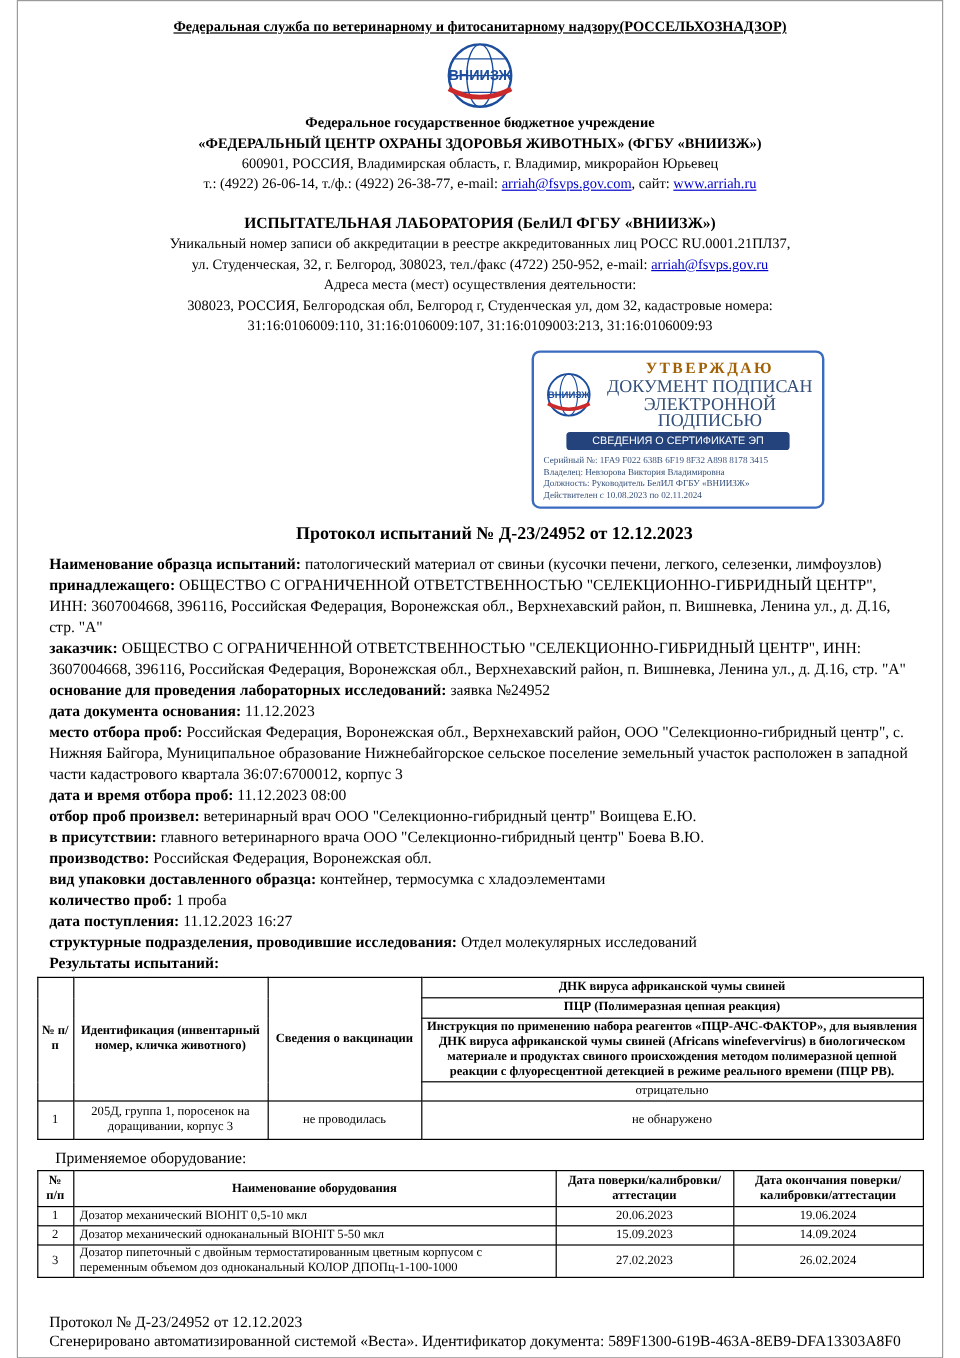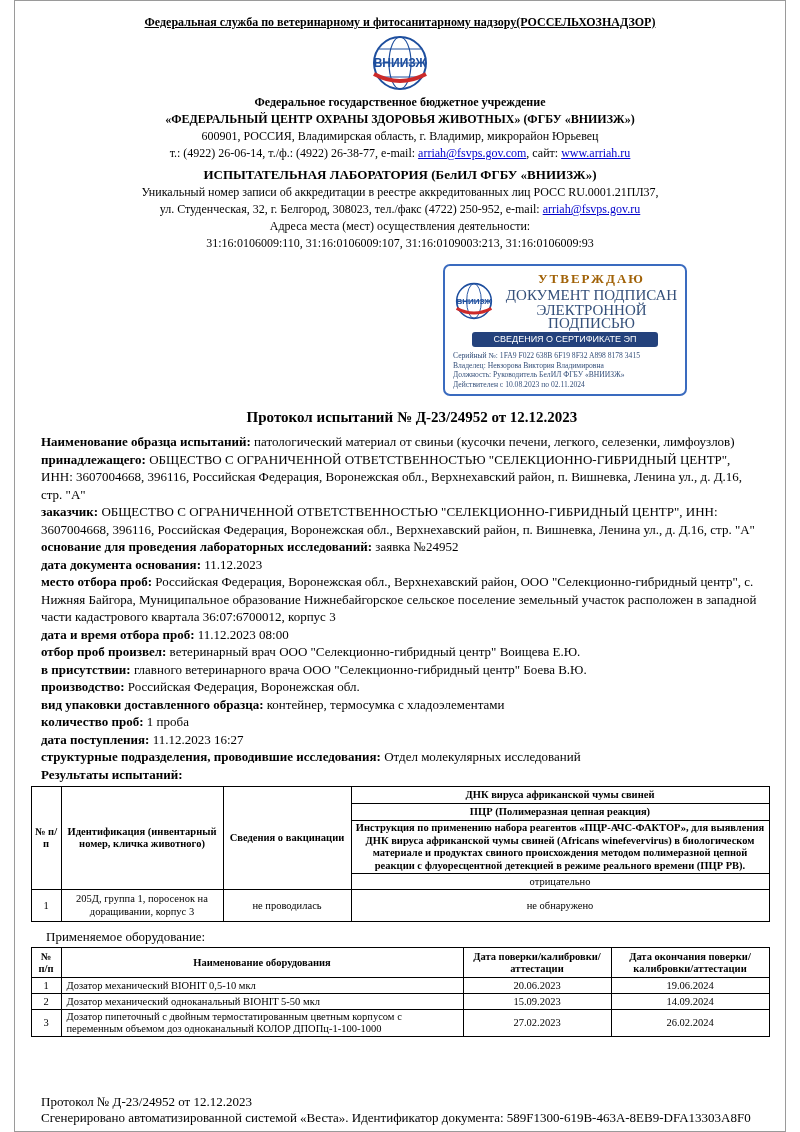--- a/index.html
+++ b/index.html
@@ -8,21 +8,21 @@
   .page { width:772px; height:1132px; margin:0 auto; background:#fff; border:1px solid #9a9a9a;
           position:relative; padding-top:14px; overflow:hidden; }
 
   
   .chead { text-align:center; }
   .agency { font-size:12px; font-weight:bold; text-decoration:underline; line-height:15px; }
   .logo-main { width:72px; height:58px; display:block; margin:4px auto 2px; }
   .logo-small { width:48px; height:40px; flex:0 0 auto; }
   .b12 { font-size:12px; font-weight:bold; line-height:17px; }
   .r12 { font-size:12px; line-height:17px; }
-  .labname { font-size:13px; font-weight:bold; line-height:18px; margin-top:4px;text-align:center; }
+  .labname { font-size:13px; font-weight:bold; line-height:18px; margin-top:15px;text-align:center; }
   a.link { color:#0000cc; text-decoration:underline; cursor:pointer; }
 
   
   .stamp { width:244px; border:2px solid #3a6bbf; border-radius:7px; margin:12px 98px 0 auto;
            padding:5px 5px 5px; background:#fff; }
   .stamp-top { display:flex; align-items:center; gap:5px; margin-bottom:2px; }
   .stamp-col { flex:1; text-align:center; }
   .stamp-approve { font-size:13px; font-weight:bold; letter-spacing:2px; color:#a16207; }
   .stamp-signed { font-size:15px; line-height:13px; color:#35507a; margin-top:2px; }
   .cert-box { background:#24427c; color:#fff; font-family:"Liberation Sans",sans-serif; font-size:9px;
@@ -77,20 +77,21 @@
 
     <div class="b12">Федеральное государственное бюджетное учреждение</div>
     <div class="b12">«ФЕДЕРАЛЬНЫЙ ЦЕНТР ОХРАНЫ ЗДОРОВЬЯ ЖИВОТНЫХ» (ФГБУ «ВНИИЗЖ»)</div>
     <div class="r12">600901, РОССИЯ, Владимирская область, г. Владимир, микрорайон Юрьевец</div>
     <div class="r12"><span>т.: (4922) 26-06-14, т./ф.: (4922) 26-38-77, e-mail: </span><a class="link" href="#">arriah@fsvps.gov.com</a><span>, сайт: </span><a class="link" href="#">www.arriah.ru</a></div>
 
     <div class="labname">ИСПЫТАТЕЛЬНАЯ ЛАБОРАТОРИЯ (БелИЛ ФГБУ «ВНИИЗЖ»)</div>
     <div class="r12">Уникальный номер записи об аккредитации в реестре аккредитованных лиц РОСС RU.0001.21ПЛ37,</div>
     <div class="r12"><span>ул. Студенческая, 32, г. Белгород, 308023, тел./факс (4722) 250-952, e-mail: </span><a class="link" href="#">arriah@fsvps.gov.ru</a></div>
     <div class="r12">Адреса места (мест) осуществления деятельности:</div>
+    <div class="r12">308023, РОССИЯ, Белгородская обл, Белгород г, Студенческая ул, дом 32, кадастровые номера:</div>
     <div class="r12">31:16:0106009:110, 31:16:0106009:107, 31:16:0109003:213, 31:16:0106009:93</div>
   </div>
 
   <div class="stamp">
     <div class="stamp-top">
       <svg class="logo-small" viewBox="0 0 72 58" aria-hidden="true">
         <ellipse cx="36" cy="29" rx="26" ry="26" fill="none" stroke="#1d4e9e" stroke-width="2.4"></ellipse>
         <ellipse cx="36" cy="29" rx="11" ry="26" fill="none" stroke="#1d4e9e" stroke-width="1.4"></ellipse>
         <line x1="10" y1="29" x2="62" y2="29" stroke="#1d4e9e" stroke-width="1.4"></line>
         <path d="M10 40 Q36 54 62 40" stroke="#cc2a2a" stroke-width="4.5" fill="none"></path>

